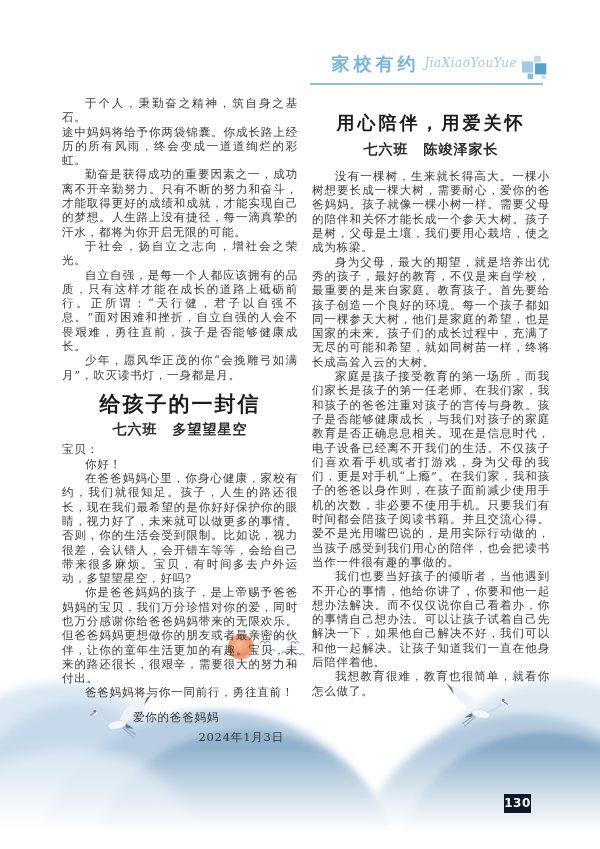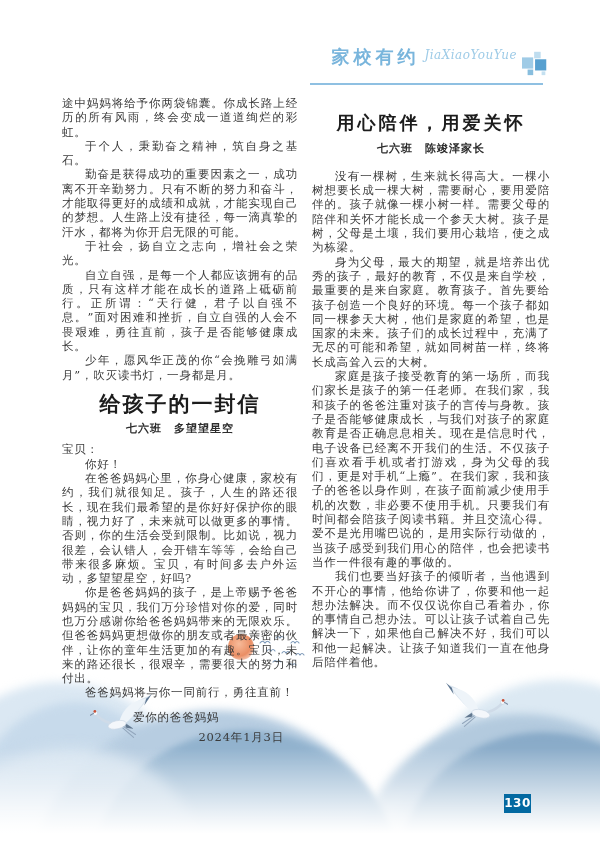--- a/index.html
+++ b/index.html
@@ -5,34 +5,34 @@
   * { margin:0; padding:0; box-sizing:border-box; }
   html,body { background:#e9e9e9; }
   .page {
     position:relative; width:600px; height:849px; margin:0 auto;
     background:#ffffff; overflow:hidden;
     font-family:"DejaVu Serif","Liberation Serif",serif;
     color:#3b3b3b;
   }
   
   .hdr { position:absolute; left:310px; top:48px; width:240px; z-index:2; }
-  .hdr-row { display:flex; align-items:flex-start; justify-content:flex-end; gap:5px; height:32px; }
+  .hdr-row { display:flex; align-items:center; justify-content:flex-end; gap:5px; height:32px; }
   .hdr-title { font-size:18px; font-weight:bold; color:#79b5dc; letter-spacing:4px; line-height:1; }
   .hdr-sub { font-size:12px; font-style:italic; color:#9ecbe7; padding-bottom:2px; letter-spacing:0.5px; }
   .hdr-deco { width:28px; height:30px; margin-bottom:-6px; }
   .hdr-line { margin-top:3px; height:2px; background:#8fc0e2; width:233px; }
   
   .col { position:absolute; width:236px; z-index:2; font-size:11.5px; line-height:14.3px; letter-spacing:0.8px; text-align:justify; }
   .col-left  { left:62px;  top:96px; }
   .col-right { left:312px; top:98px; width:238px; }
   .body-p { text-indent:2em; }
   .no-indent { text-indent:0; }
   .article-title { font-size:21px; font-weight:bold; color:#1c1c1c; text-align:center; letter-spacing:2px; margin:9px 0 6px; text-indent:0; line-height:1.2; }
   .article-title.big { font-size:18px; letter-spacing:3px; margin:14px 0 8px; }
-  .byline { font-size:11px; font-weight:bold; text-align:center; letter-spacing:1px; margin-bottom:6px; color:#2d2d2d; }
+  .byline { font-size:14px; font-weight:bold; text-align:center; letter-spacing:1px; margin-bottom:6px; color:#2d2d2d; }
   .byline.gap { margin-bottom:13px; }
   .signature { text-align:center; padding-right:8px; margin-top:10px; text-indent:0; }
   .sig-date  { text-align:right; padding-right:14px; margin-top:6px; text-indent:0; }
   
   .landscape { position:absolute; left:0; top:598px; width:600px; height:251px; z-index:1; overflow:hidden; }
   .mtn { position:absolute; border-radius:50% 50% 0 0 / 100% 100% 0 0; }
   .m1 { left:-90px; top:84px;  width:300px; height:170px; background:linear-gradient(180deg,#dbe8f3 0%,#dbe8f3 40%,rgba(255,255,255,0) 95%); filter:blur(5px); }
   .m2 { left:-40px; top:104px; width:230px; height:150px; background:linear-gradient(180deg,#c7daeb 0%,#c7daeb 40%,rgba(255,255,255,0) 95%); filter:blur(4px); }
   .m3 { left:30px;  top:112px; width:370px; height:180px; background:linear-gradient(180deg,#b7cde1 0%,#b7cde1 40%,rgba(255,255,255,0) 95%); filter:blur(4px); }
   .m4 { left:90px;  top:132px; width:310px; height:150px; background:linear-gradient(180deg,#8fb0cc 0%,#9cbbd5 45%,rgba(255,255,255,0) 96%); filter:blur(3px); }
@@ -42,21 +42,21 @@
   .m8 { left:-60px; top:150px; width:260px; height:110px; background:linear-gradient(180deg,#d9e6f1 0%,rgba(255,255,255,0) 90%); filter:blur(7px); }
   .white-fade { position:absolute; left:0; top:150px; width:600px; height:101px; background:linear-gradient(180deg,rgba(255,255,255,0) 0%,#ffffff 85%); }
   .sun { position:absolute; left:228px; top:36px; width:26px; height:26px; border-radius:50%;
          background:radial-gradient(circle at 42% 38%, #f7bb9a 0%, #ea8e64 55%, rgba(234,142,100,0) 100%); filter:blur(0.6px); }
   .flock { position:absolute; left:258px; top:36px; width:48px; height:36px; }
   .crane { position:absolute; width:62px; height:54px; }
   .crane1 { left:90px;  top:93px; }
   .crane2 { left:446px; top:82px; transform:scaleX(-1); }
   
   .page-num { position:absolute; left:504px; top:794px; width:27px; height:19px; z-index:3;
-              background:#0369a1; color:#ffffff; font-family:"DejaVu Sans","Liberation Sans",sans-serif;
+              background:#0f172a; color:#ffffff; font-family:"DejaVu Sans","Liberation Sans",sans-serif;
               font-size:12px; font-weight:bold; text-align:center; line-height:19px; letter-spacing:0.5px; }
 </style>
 </head>
 <body>
 
 <div class="page">
 
   <div class="hdr">
     <div class="hdr-row">
       <span class="hdr-title">家校有约</span>
@@ -66,46 +66,47 @@
         <rect x="13" y="4" width="7" height="7" fill="#bfddef"></rect>
         <rect x="14" y="12" width="12" height="12" fill="#57a0d0"></rect>
         <rect x="6" y="23" width="6" height="6" fill="#88bede"></rect>
         <rect x="21" y="25" width="4" height="4" fill="#c4e0f0"></rect>
       </svg>
     </div>
     <div class="hdr-line"></div>
   </div>
 
   <div class="col col-left">
+    <p class="body-p">于个人，秉勤奋之精神，筑自身之基石。</p>
     <p class="body-p no-indent">途中妈妈将给予你两袋锦囊。你成长路上经历的所有风雨，终会变成一道道绚烂的彩虹。</p>
-    <p class="body-p">于个人，秉勤奋之精神，筑自身之基石。</p>
     <p class="body-p">勤奋是获得成功的重要因素之一，成功离不开辛勤努力。只有不断的努力和奋斗，才能取得更好的成绩和成就，才能实现自己的梦想。人生路上没有捷径，每一滴真挚的汗水，都将为你开启无限的可能。</p>
     <p class="body-p">于社会，扬自立之志向，增社会之荣光。</p>
     <p class="body-p">自立自强，是每一个人都应该拥有的品质，只有这样才能在成长的道路上砥砺前行。正所谓：“天行健，君子以自强不息。”面对困难和挫折，自立自强的人会不畏艰难，勇往直前，孩子是否能够健康成长。</p>
     <p class="body-p">少年，愿风华正茂的你“会挽雕弓如满月”，吹灭读书灯，一身都是月。</p>
 
     <h2 class="article-title">给孩子的一封信</h2>
     <div class="byline">七六班　多望望星空</div>
 
     <p class="body-p no-indent">宝贝：</p>
     <p class="body-p">你好！</p>
     <p class="body-p">在爸爸妈妈心里，你身心健康，家校有约，我们就很知足。孩子，人生的路还很长，现在我们最希望的是你好好保护你的眼睛，视力好了，未来就可以做更多的事情。否则，你的生活会受到限制。比如说，视力很差，会认错人，会开错车等等，会给自己带来很多麻烦。宝贝，有时间多去户外运动，多望望星空，好吗?</p>
     <p class="body-p">你是爸爸妈妈的孩子，是上帝赐予爸爸妈妈的宝贝，我们万分珍惜对你的爱，同时也万分感谢你给爸爸妈妈带来的无限欢乐。但爸爸妈妈更想做你的朋友或者最亲密的伙伴，让你的童年生活更加的有趣。宝贝，未来的路还很长，很艰辛，需要很大的努力和付出。</p>
     <p class="body-p">爸爸妈妈将与你一同前行，勇往直前！</p>
     <p class="signature">爱你的爸爸妈妈</p>
     <p class="sig-date">2024年1月3日</p>
   </div>
 
   <div class="col col-right">
     <h2 class="article-title big">用心陪伴，用爱关怀</h2>
     <div class="byline gap">七六班　陈竣泽家长</div>
-    <p class="body-p">没有一棵树，生来就长得高大。一棵小树想要长成一棵大树，需要耐心，要用爱陪伴的。孩子就像一棵小树一样。需要父母的陪伴和关怀才能长成一个参天大树。孩子是树，父母是土壤，我们要用心栽培，使之成为栋梁。</p>
+    <p class="body-p">没有一棵树，生来就长得高大。一棵小树想要长成一棵大树，需要耐心，爱你的爸爸妈妈。孩子就像一棵小树一样。需要父母的陪伴和关怀才能长成一个参天大树。孩子是树，父母是土壤，我们要用心栽培，使之成为栋梁。</p>
     <p class="body-p">身为父母，最大的期望，就是培养出优秀的孩子，最好的教育，不仅是来自学校，最重要的是来自家庭。教育孩子。首先要给孩子创造一个良好的环境。每一个孩子都如同一棵参天大树，他们是家庭的希望，也是国家的未来。孩子们的成长过程中，充满了无尽的可能和希望，就如同树苗一样，终将长成高耸入云的大树。</p>
     <p class="body-p">家庭是孩子接受教育的第一场所，而我们家长是孩子的第一任老师。在我们家，我和孩子的爸爸注重对孩子的言传与身教。孩子是否能够健康成长，与我们对孩子的家庭教育是否正确息息相关。现在是信息时代，电子设备已经离不开我们的生活。不仅孩子们喜欢看手机或者打游戏，身为父母的我们，更是对手机“上瘾”。在我们家，我和孩子的爸爸以身作则，在孩子面前减少使用手机的次数，非必要不使用手机。只要我们有时间都会陪孩子阅读书籍。并且交流心得。爱不是光用嘴巴说的，是用实际行动做的，当孩子感受到我们用心的陪伴，也会把读书当作一件很有趣的事做的。</p>
     <p class="body-p">我们也要当好孩子的倾听者，当他遇到不开心的事情，他给你讲了，你要和他一起想办法解决。而不仅仅说你自己看着办，你的事情自己想办法。可以让孩子试着自己先解决一下，如果他自己解决不好，我们可以和他一起解决。让孩子知道我们一直在他身后陪伴着他。</p>
+    <p class="body-p">我想教育很难，教育也很简单，就看你怎么做了。</p>
   </div>
 
   <div class="landscape">
     <div class="sun"></div>
     <svg class="flock" viewBox="0 0 48 36">
       <g stroke="#7d99b8" stroke-width="1.1" fill="none" stroke-linecap="round">
         <path d="M2 9 q2.5 -3.5 5 0 q2.5 -3.5 5 0"></path>
         <path d="M18 4 q2 -3 4 0 q2 -3 4 0"></path>
         <path d="M33 9 q2 -3 4 0 q2 -3 4 0"></path>
         <path d="M9 17 q2 -3 4 0 q2 -3 4 0"></path>

